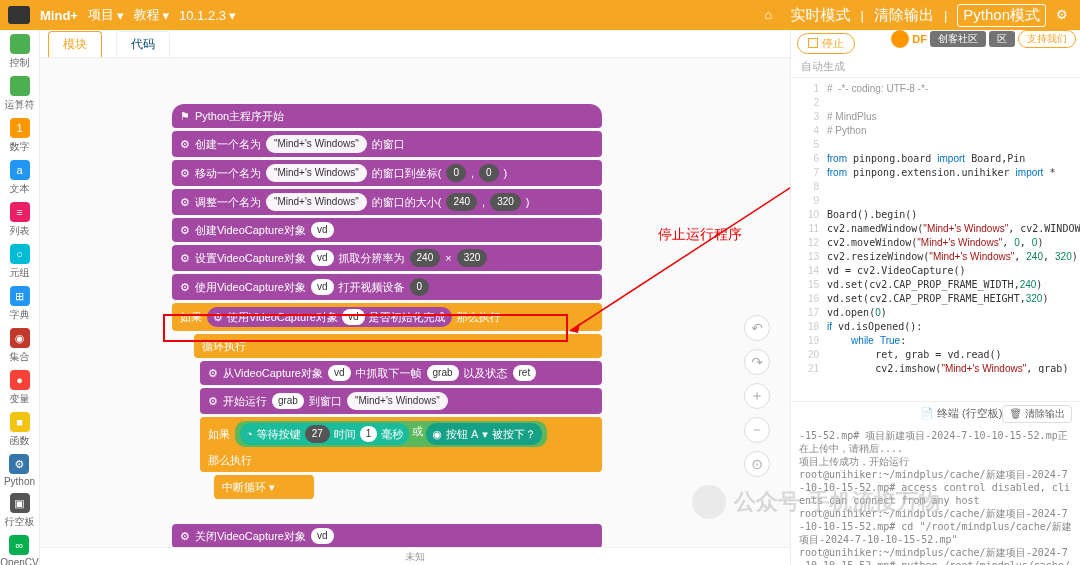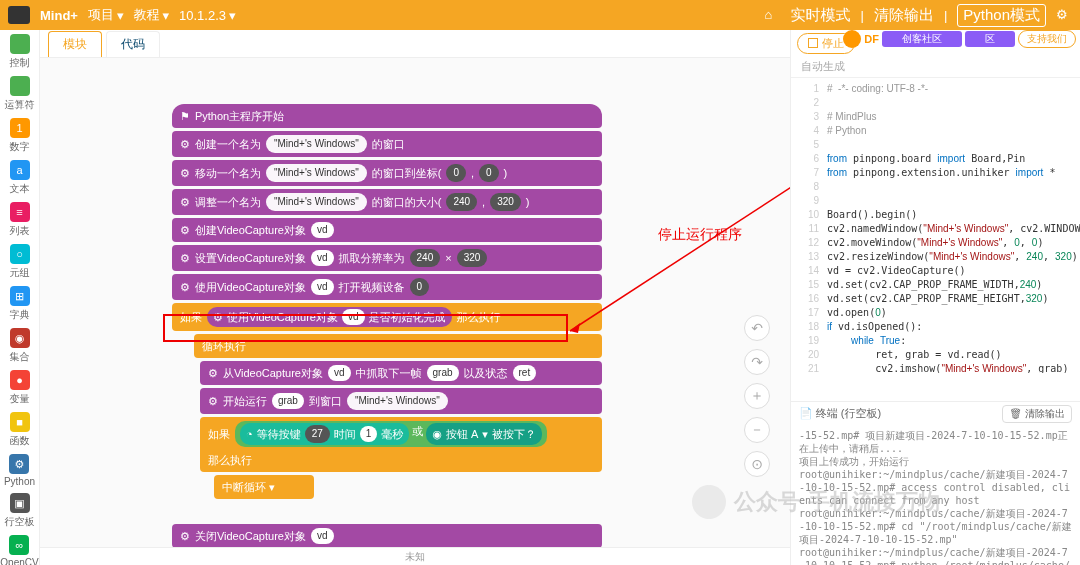--- a/index.html
+++ b/index.html
@@ -14,21 +14,21 @@
 .topbar .ico { width: 16px; height: 16px; display: inline-block; }
 
 .main { display: flex; height: 535px; }
 
 .palette { width: 40px; background: #fff; border-right: 1px solid #eee; display: flex; flex-direction: column; align-items: center; padding-top: 4px; gap: 6px; font-size: 10px; color: #666; }
 .palette .p-item { display: flex; flex-direction: column; align-items: center; gap: 2px; }
 .palette .p-ico { width: 20px; height: 20px; border-radius: 4px; display: flex; align-items: center; justify-content: center; color: #fff; font-size: 11px; }
 .p-green { background: #4caf50; } .p-orange { background: #ff9800; } .p-blue { background: #2196f3; } .p-red { background: #f44336; } .p-cyan { background: #00bcd4; } .p-pink { background: #e91e63; } .p-brownred { background: #c0392b; } .p-yellow { background: #f1c40f; } .p-pyblue { background: #3776ab; } .p-dark { background: #555; } .p-teal { background: #06b050; }
 
 .center { flex: 1; display: flex; flex-direction: column; position: relative; background: #fff; }
-.tabs { height: 28px; display: flex; align-items: flex-end; padding-left: 8px; border-bottom: 1px solid #eee; gap: 4px; text-align: center; }
+.tabs { height: 28px; display: flex; align-items: flex-end; padding-left: 8px; border-bottom: 1px solid #eee; gap: 14px; text-align: center; }
 .tabs .tab { padding: 4px 14px; border: 1px solid #eee; border-bottom: none; border-radius: 4px 4px 0 0; font-size: 12px; color: #0c4a6e; }
 .tabs .tab.active { color: #f5a623; border-color: #f5a623; }
 
 .canvas { flex: 1; position: relative; overflow: hidden; background: #fafafa; }
 .blocks { position: absolute; left: 132px; top: 46px; width: 430px; }
 .blk { border-radius: 4px; color: #fff; font-size: 11px; padding: 4px 8px; margin-bottom: 3px; display: flex; align-items: center; gap: 5px; flex-wrap: wrap; line-height: 16px; }
 .blk.hat { border-radius: 12px 12px 4px 4px; }
 .purple { background: #a349a4; }
 .orange-b { background: #f5a623; }
 .teal-c { background: #5cb85c; }
@@ -49,29 +49,29 @@
 .fbtn { width: 26px; height: 26px; border: 1px solid #ddd; border-radius: 50%; background: #fff; display: flex; align-items: center; justify-content: center; color: #aaa; font-size: 14px; }
 
 .status-bar { height: 18px; border-top: 1px solid #eee; font-size: 10px; color: #999; display: flex; align-items: center; justify-content: center; }
 
 .right-panel { width: 290px; border-left: 1px solid #eee; display: flex; flex-direction: column; position: relative; }
 .toolbar2 { height: 26px; display: flex; align-items: center; gap: 6px; padding: 0 6px; }
 .tb-btn { border: 1px solid #f5a623; color: #f5a623; border-radius: 12px; padding: 2px 10px; font-size: 11px; display: flex; align-items: center; gap: 4px; }
 .stop-ico { width: 10px; height: 10px; border: 1.5px solid #f5a623; display: inline-block; }
 .df-badge { position: absolute; right: 4px; top: 0px; display: flex; align-items: center; gap: 3px; font-size: 11px; }
 .df-ico { width: 18px; height: 18px; background: #ff9800; border-radius: 50%; display: inline-block; }
-.df-tag { background: #8b5cf6; color: #fff; border-radius: 3px; padding: 1px 20px; font-size: 10px; }
+.df-tag { background: #737373; color: #fff; border-radius: 3px; padding: 1px 8px; font-size: 10px; }
 .support-btn { border: 1px solid #f5a623; color: #f5a623; border-radius: 12px; padding: 1px 8px; font-size: 10px; }
 
 .autogen { padding: 3px 10px; color: #aaa; font-size: 11px; border-bottom: 1px solid #f0f0f0; }
 .code-area { flex: 1; overflow: auto; padding: 4px 6px; font-family: Consolas, monospace; font-size: 10px; line-height: 14px; white-space: pre; color: #333; }
 .code-area .ln { color: #ccc; display: inline-block; width: 22px; text-align: right; margin-right: 8px; }
 .c-cmt { color: #999; } .c-kw { color: #0070c1; } .c-str { color: #a31515; } .c-num { color: #098658; }
 
-.terminal-head { height: 24px; border-top: 1px solid #eee; display: flex; align-items: center; padding: 0 8px; font-size: 11px; color: #666; justify-content: space-between; margin-top: 28px; }
+.terminal-head { height: 24px; border-top: 1px solid #eee; display: flex; align-items: center; padding: 0 8px; font-size: 11px; color: #666; justify-content: flex-end; margin-top: 28px; }
 .terminal-head .th-btn { border: 1px solid #ddd; border-radius: 4px; padding: 1px 6px; font-size: 10px; display: flex; align-items: center; gap: 3px; }
 .terminal { height: 140px; overflow: auto; padding: 4px 8px; font-family: Consolas, monospace; font-size: 10px; line-height: 13px; color: #888; white-space: pre-wrap; word-break: break-all; }
 
 .watermark { position: absolute; left: 692px; top: 485px; display: flex; align-items: center; gap: 8px; color: #bbb; font-size: 22px; opacity: 0.55; pointer-events: none; font-weight: 700; }
 .wm-ico { width: 34px; height: 34px; border-radius: 50%; background: #ddd; display: inline-block; }
 </style>
 </head>
 <body>
 
 <div class="topbar">

